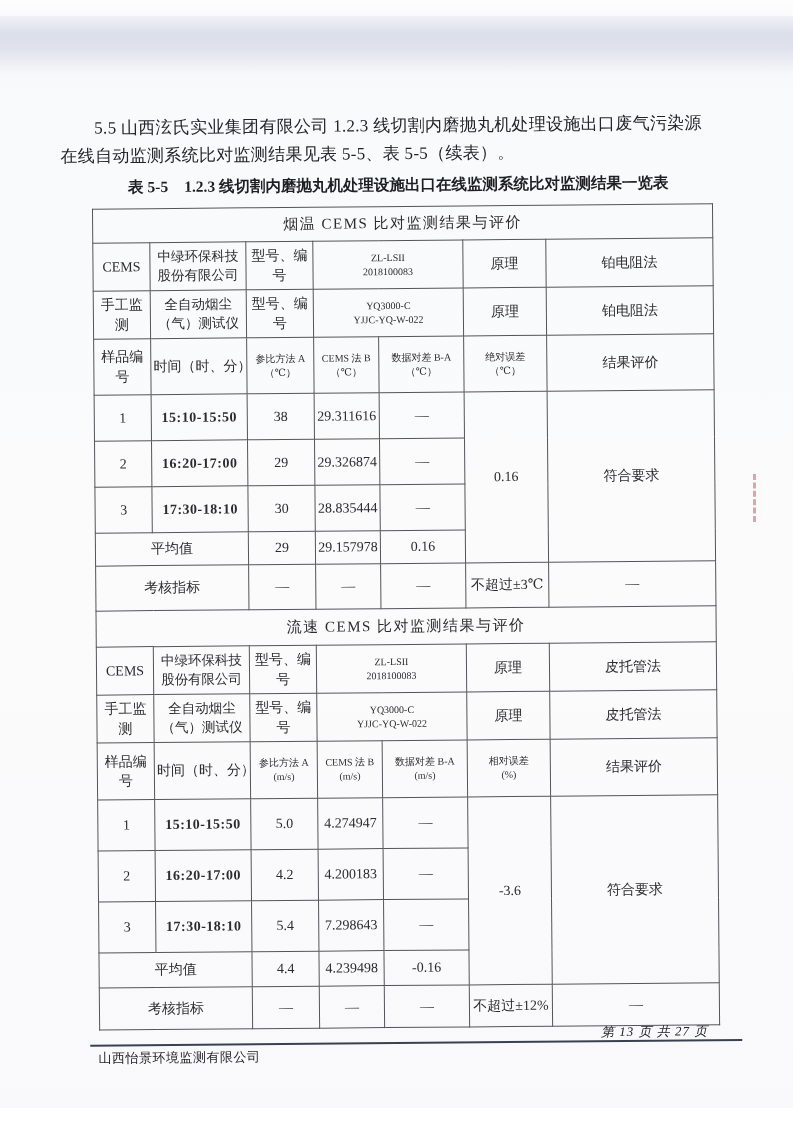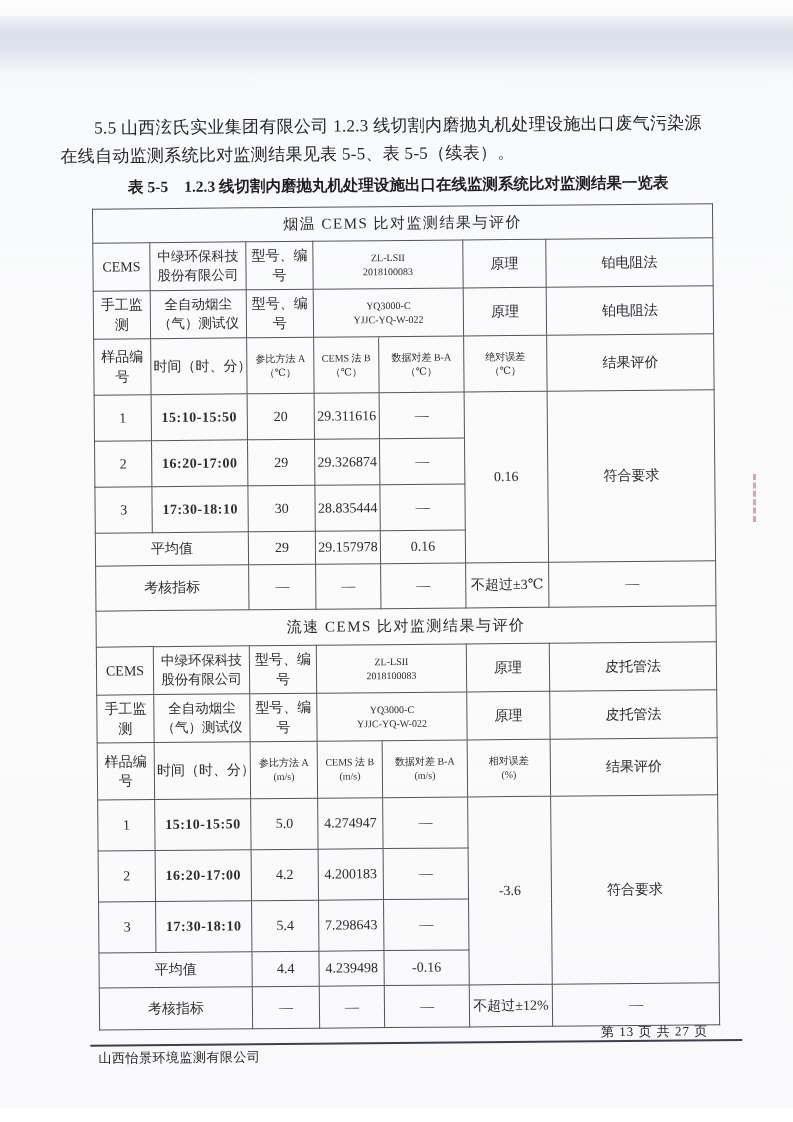--- a/index.html
+++ b/index.html
@@ -25,21 +25,21 @@
   .hl{display:block;white-space:nowrap;font-size:10px;}
   .cell-device{font-size:13.5px;}
   .cell-time{font-weight:bold;letter-spacing:.5px;}
   .nowrap{white-space:nowrap;border-radius:13px;}
   .rA{height:34px}.rB{height:48px}.rC{height:56px}.rD{height:46px}
   .rE{height:33px}.rF{height:45px}
   .rA2{height:36px}.rC2{height:57px}.rD2{height:51px}.rE2{height:35px}.rF2{height:42px}
   .footer{position:absolute;left:86px;top:1042px;width:652px;font-size:13px;color:#26262a;}
   .footer-rule{height:0;border-top:2px solid #39404f;}
   .footer-company{display:inline-block;margin:3px 0 0 8px;letter-spacing:.5px;}
-  .footer-page{position:absolute;right:34px;top:-17px;letter-spacing:1px;}
+  .footer-page{position:absolute;right:34px;top:-17px;letter-spacing:1px;font-style:italic;}
 </style>
 </head>
 <body>
 
 <div class="page">
   <div class="scan-band"></div>
   <div class="red-mark"></div>
 
   <div class="content">
 
@@ -103,21 +103,21 @@
         </td>
         <td>
           <span class="hl">绝对误差</span>
           <span class="hl">（℃）</span>
         </td>
         <td>结果评价</td>
       </tr>
       <tr class="rD">
         <td>1</td>
         <td class="cell-time nowrap">15:10-15:50</td>
-        <td>20</td>
+        <td>38</td>
         <td>29.311616</td>
         <td>—</td>
         <td rowspan="4">0.16</td>
         <td rowspan="4">符合要求</td>
       </tr>
       <tr class="rD">
         <td>2</td>
         <td class="cell-time nowrap">16:20-17:00</td>
         <td>29</td>
         <td>29.326874</td>

